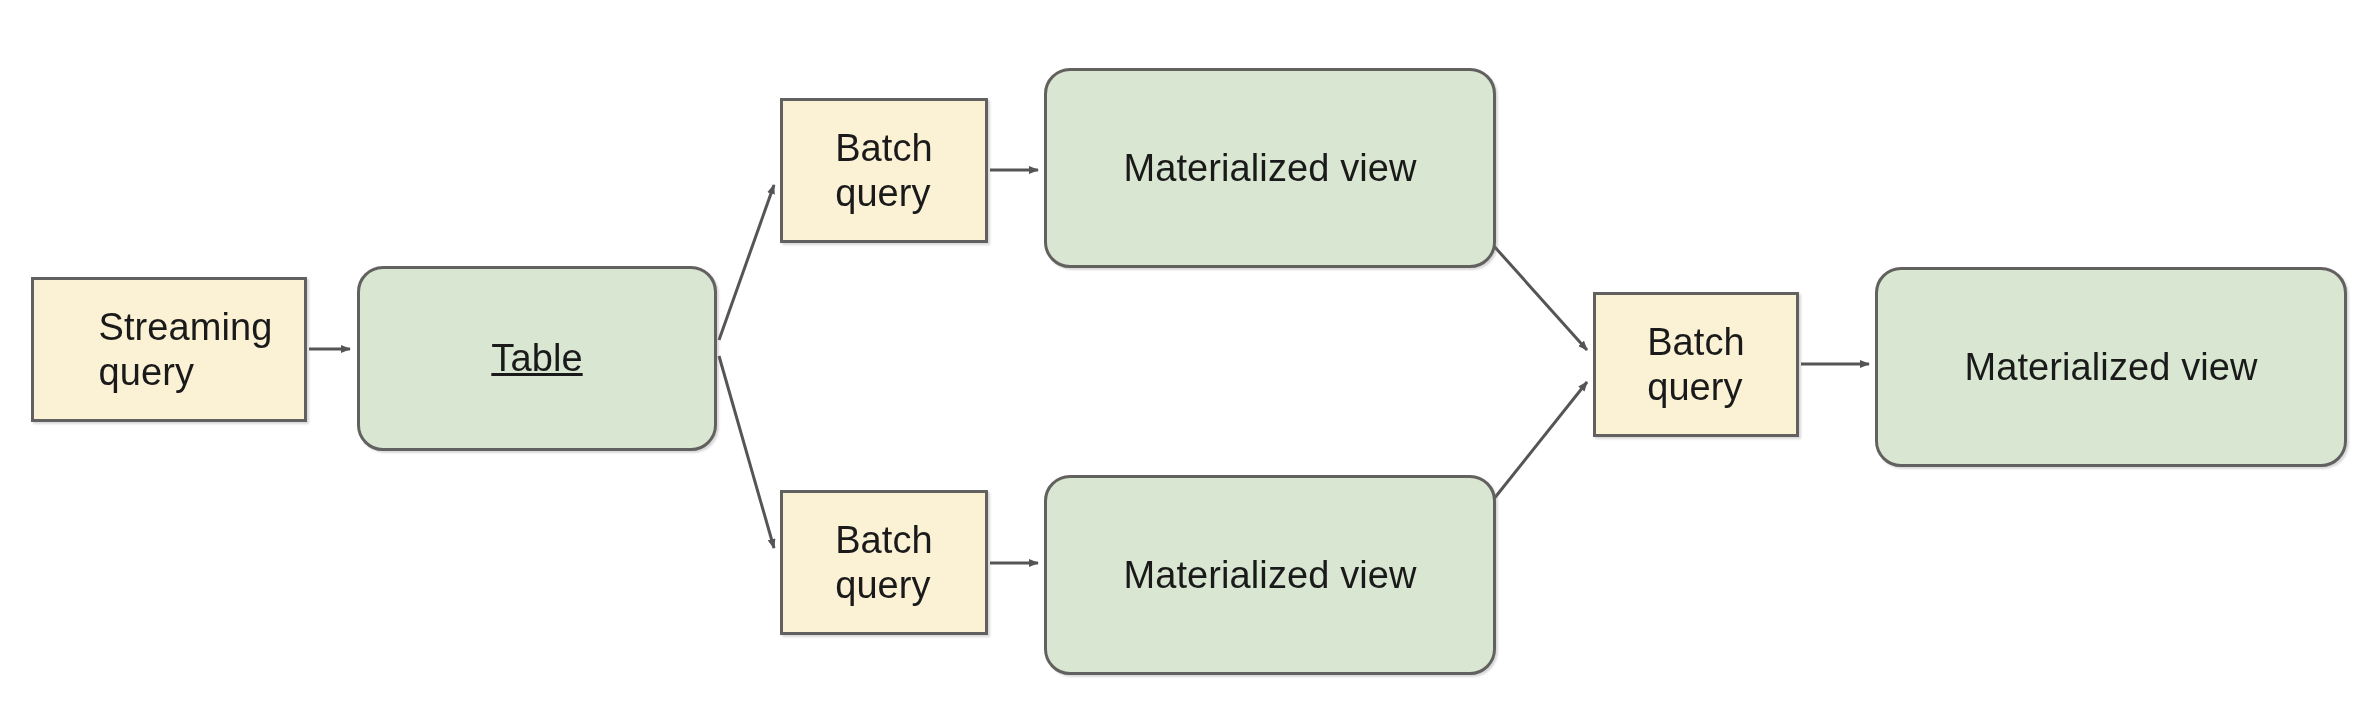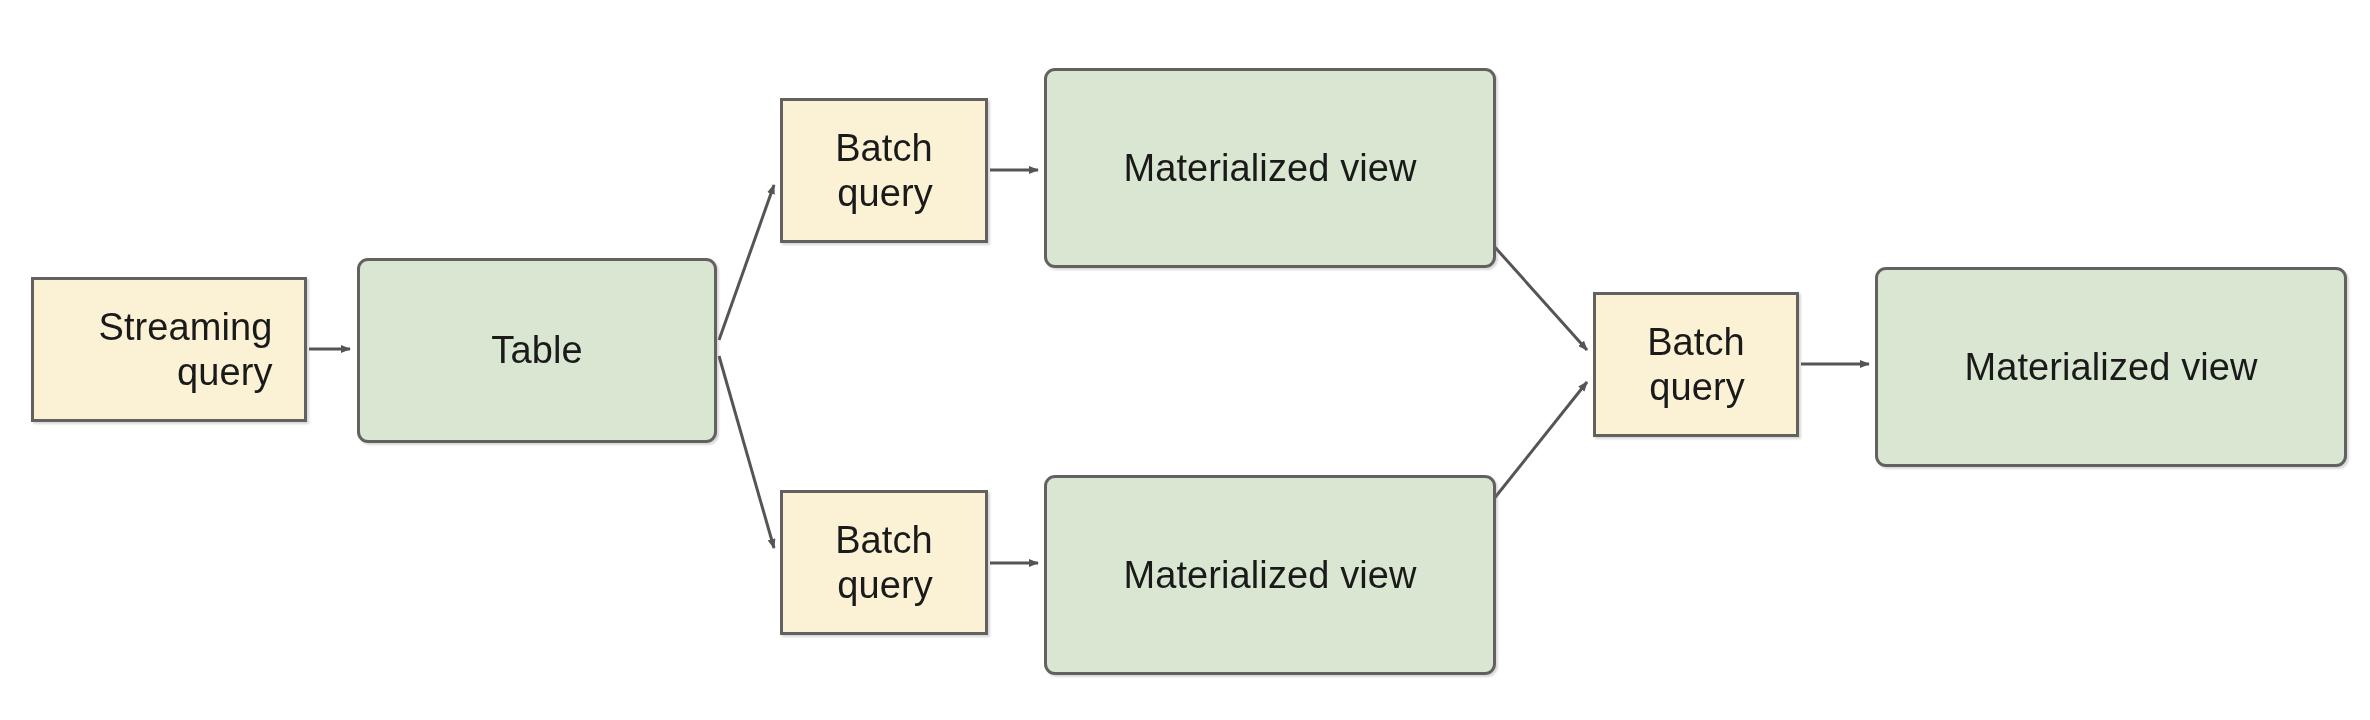--- a/index.html
+++ b/index.html
@@ -24,38 +24,38 @@
     width: 2370px;
     height: 720px;
     pointer-events: none;
   }
   .node {
     position: absolute;
     box-sizing: border-box;
     display: flex;
     align-items: center;
     justify-content: center;
-    text-align: right;
+    text-align: left;
     color: #1a1a1a;
     font-size: 38px;
     line-height: 1.17;
     letter-spacing: 0.1px;
     white-space: pre-line;
     z-index: 2;
   }
   .node.process {
     background: #fbf2d5;
     border: 3px solid #62615f;
     border-radius: 0;
     box-shadow: 2px 2px 2px rgba(120,120,120,0.28);
   }
   .node.store {
     background: #d9e7d2;
     border: 3px solid #62615f;
-    border-radius: 11px;
+    border-radius: 26px;
     box-shadow: 2px 2px 2px rgba(120,120,120,0.28);
   }
   .node-label {
     display: block;
     padding: 0 6px;
   }
 </style>
 </head>
 <body>
 
@@ -75,21 +75,21 @@
         <path d="M 990 563 L 1038 563" fill="none" stroke="#555555" stroke-width="3" marker-end="url(#arrowhead)"></path>
         <path d="M 1493 245 L 1587 350" fill="none" stroke="#555555" stroke-width="3" marker-end="url(#arrowhead)"></path>
         <path d="M 1493 500 L 1587 382" fill="none" stroke="#555555" stroke-width="3" marker-end="url(#arrowhead)"></path>
         <path d="M 1801 364 L 1869 364" fill="none" stroke="#555555" stroke-width="3" marker-end="url(#arrowhead)"></path>
       </g>
   </svg>
 
   <div id="nodes-layer">
       <div class="node process" style="left: 31px; top: 277px; width: 276px; height: 145px; background: rgb(251, 242, 213); border-color: rgb(98, 97, 95); color: rgb(26, 26, 26); border-radius: 0px; padding-left: 33px;"><span class="node-label">Streaming
 query</span></div>
-      <div class="node store" style="left: 357px; top: 258px; width: 360px; height: 185px; background: rgb(217, 231, 210); border-color: rgb(98, 97, 95); color: rgb(26, 26, 26);"><span class="node-label">Table</span></div>
+      <div class="node store" style="left: 357px; top: 266px; width: 360px; height: 185px; background: rgb(217, 231, 210); border-color: rgb(98, 97, 95); color: rgb(26, 26, 26); text-decoration: underline;"><span class="node-label">Table</span></div>
       <div class="node process" style="left: 780px; top: 98px; width: 208px; height: 145px; background: rgb(251, 242, 213); border-color: rgb(98, 97, 95); color: rgb(26, 26, 26); border-radius: 0px;"><span class="node-label">Batch
 query</span></div>
       <div class="node store" style="left: 1044px; top: 68px; width: 452px; height: 200px; background: rgb(217, 231, 210); border-color: rgb(98, 97, 95); color: rgb(26, 26, 26);"><span class="node-label">Materialized view</span></div>
       <div class="node process" style="left: 780px; top: 490px; width: 208px; height: 145px; background: rgb(251, 242, 213); border-color: rgb(98, 97, 95); color: rgb(26, 26, 26); border-radius: 0px;"><span class="node-label">Batch
 query</span></div>
       <div class="node store" style="left: 1044px; top: 475px; width: 452px; height: 200px; background: rgb(217, 231, 210); border-color: rgb(98, 97, 95); color: rgb(26, 26, 26);"><span class="node-label">Materialized view</span></div>
       <div class="node process" style="left: 1593px; top: 292px; width: 206px; height: 145px; background: rgb(251, 242, 213); border-color: rgb(98, 97, 95); color: rgb(26, 26, 26); border-radius: 0px;"><span class="node-label">Batch
 query</span></div>
       <div class="node store" style="left: 1875px; top: 267px; width: 472px; height: 200px; background: rgb(217, 231, 210); border-color: rgb(98, 97, 95); color: rgb(26, 26, 26);"><span class="node-label">Materialized view</span></div>
     </div>

